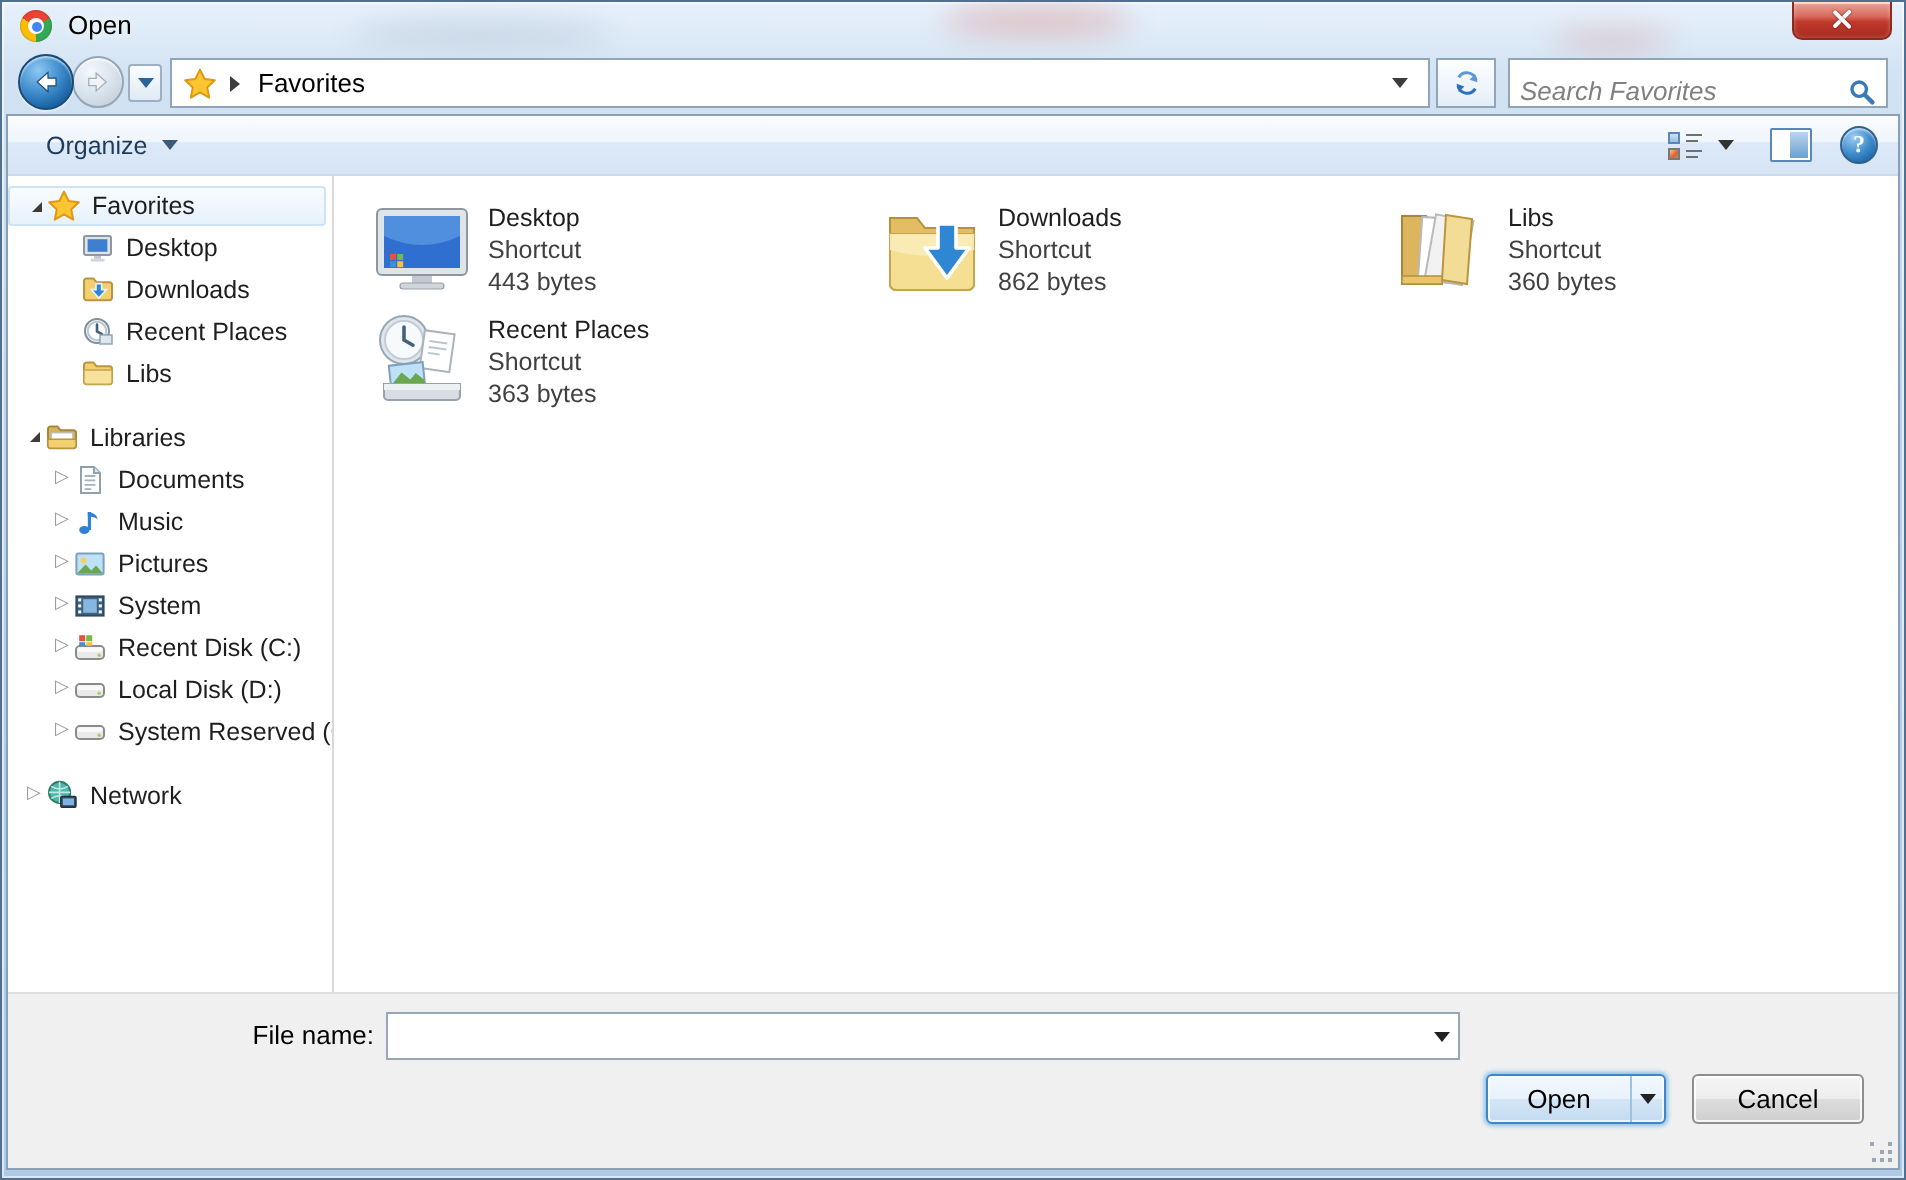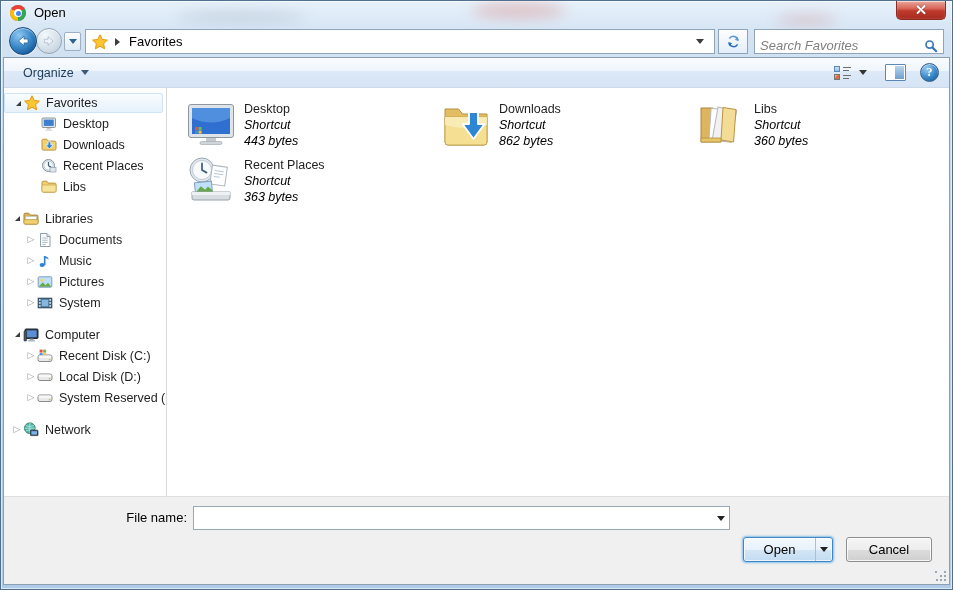--- a/index.html
+++ b/index.html
@@ -103,21 +103,21 @@
     margin-right:3px; height:20px !important; }
   .ic16{ width:16px; height:16px; flex:0 0 auto; display:block; }
 
   
   .filearea{ flex:1; padding:12px 0 0 20px; }
   .tilegrid{ display:grid; grid-template-columns:repeat(3,255px); grid-auto-rows:56px; }
   .tile{ display:flex; align-items:flex-start; gap:9px; cursor:pointer; }
   .tile .ic48{ width:48px; height:48px; flex:0 0 auto; }
   .tile .meta{ padding-top:1px; line-height:16px; }
   .tile .fname{ color:#1e1e1e; }
-  .tile .ftype,.tile .fsize{ color:#000000;font-style:italic; }
+  .tile .ftype,.tile .fsize{ color:#404040; }
 
   
   .footer{ position:relative; height:88px; background:#f0f0f0; border-top:1px solid #dfdfdf; flex:0 0 auto; font-size:13px; }
   .fn-label{ position:absolute; left:0; top:13px; width:183px; text-align:right; color:#000; }
   .fn-combo{ position:absolute; left:189px; top:9px; width:537px; height:24px; background:#fff;
     border:1px solid #98a8b8; display:flex; align-items:center; }
   .fn-combo input{ flex:1; border:none; outline:none; font-family:inherit; font-size:13px; padding:0 6px; min-width:0; }
   .fn-caret{ width:17px; display:flex; align-items:center; justify-content:center; align-self:stretch; cursor:pointer; }
   .ft-combo{ position:absolute; left:733px; top:9px; width:201px; height:24px;
     border:1px solid #707070; border-radius:3px;
@@ -322,33 +322,20 @@
                   <rect x="2.1" y="7.2" width="1.5" height="1.5"></rect>
                   <rect x="2.1" y="10.2" width="1.5" height="1.5"></rect>
                   <rect x="12.4" y="4.2" width="1.5" height="1.5"></rect>
                   <rect x="12.4" y="7.2" width="1.5" height="1.5"></rect>
                   <rect x="12.4" y="10.2" width="1.5" height="1.5"></rect>
                 </g>
               </svg>
             <span class="lbl">System</span>
           </li>
 
-          <li class="lvl0 gap-above">
-            <span class="expander">
-                <span class="exp-open"></span>
-              </span>
-            <svg class="ic16" viewBox="0 0 16 16">
-                <rect x="2" y="2" width="13" height="9.5" rx="1" fill="#2f3b46" stroke="#1f2830"></rect>
-                <rect x="3.4" y="3.4" width="10.2" height="6.7" fill="#5c8fd6"></rect>
-                <rect x="1" y="4" width="2.6" height="10" rx="0.5" fill="#47555f" stroke="#2c363e" stroke-width="0.6"></rect>
-                <rect x="6.6" y="11.5" width="4" height="1.5" fill="#97a1aa"></rect>
-                <rect x="5" y="13" width="7" height="1.4" rx="0.7" fill="#aeb7bf"></rect>
-              </svg>
-            <span class="lbl">Computer</span>
-          </li>
           <li class="lvl1e">
             <span class="expander">
                 <span class="exp-closed">▷</span>
               </span>
             <svg class="ic16" viewBox="0 0 16 16">
                 <rect x="1" y="7" width="14" height="6.5" rx="2" fill="#e9e9e9" stroke="#8a8a8a"></rect>
                 <rect x="1.6" y="7.6" width="12.8" height="2.4" rx="1.2" fill="#f8f8f8"></rect>
                 <circle cx="12.6" cy="11.6" r="0.9" fill="#9fd468"></circle>
                 <g>
                   <rect x="2.6" y="1.6" width="3" height="3" fill="#e5533c"></rect>

